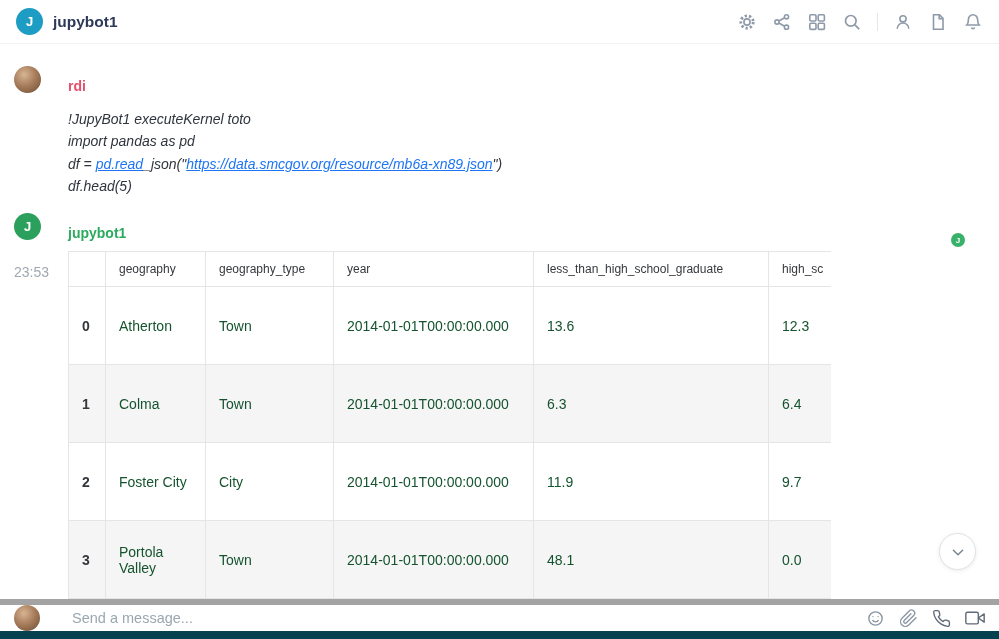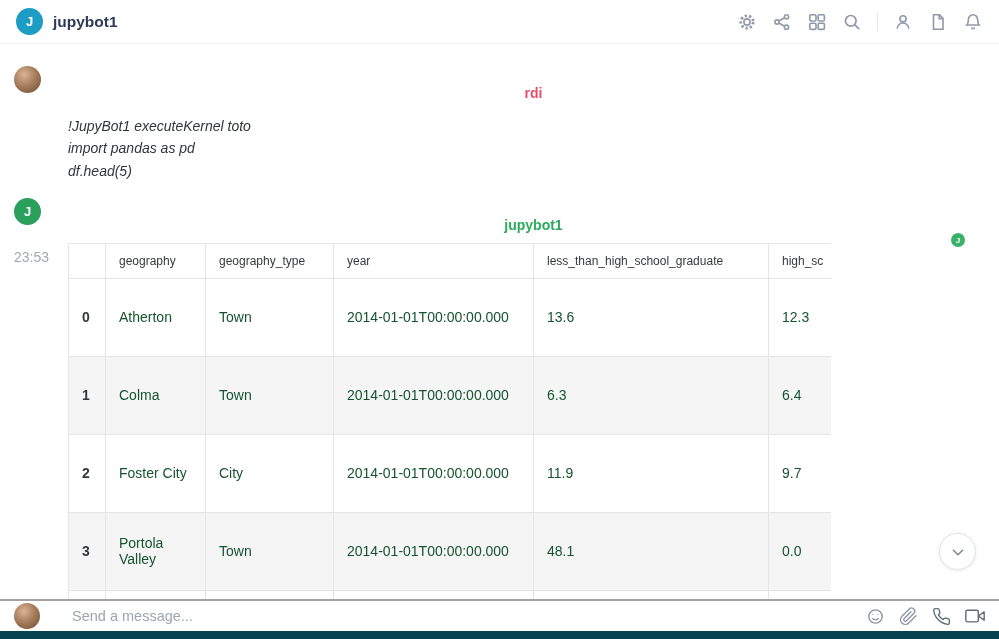--- a/index.html
+++ b/index.html
@@ -29,21 +29,21 @@
   .vdivider { width: 1px; height: 18px; background: #e4e7ea; }
 
   
   .chat { position: relative; height: 555px; flex: none; overflow: hidden; padding-top: 22px; background: #fff; }
   .message { display: flex; padding-left: 14px; }
   .msg-left { width: 54px; flex: none; display: flex; flex-direction: column; align-items: flex-start; }
   .photo-avatar { background: radial-gradient(circle at 38% 32%, #d8b494 0%, #a87e5c 45%, #6b4a33 100%); }
   .bot-avatar { background: #2ba05d; }
   .msg-time { font-size: 14px; color: #a0a8b0; margin-top: 24px; }
   .msg-body { flex: 1; min-width: 0; }
-  .msg-username { font-size: 14px; font-weight: 700; line-height: 17px; margin-top: 19px; cursor: pointer; text-align: center; }
+  .msg-username { font-size: 14px; font-weight: 700; line-height: 17px; margin-top: 12px; cursor: pointer; }
   .username-rdi { color: #e4506c; }
   .username-bot { color: #2cab5f; }
   .msg-lines { margin-top: 13px; font-style: italic; }
   .msg-line { font-size: 14px; line-height: 22.3px; color: #2f343d; white-space: pre-wrap; }
   .msg-link { color: #1d74f5; text-decoration: underline; cursor: pointer; }
 
   
   .table-clip { width: 763px; height: 363px; overflow: hidden; margin-top: 9px; }
   table.df { border-collapse: collapse; table-layout: fixed; width: 898px; background: #fff; }
   table.df th, table.df td {
@@ -67,21 +67,21 @@
     width: 37px; height: 37px; border-radius: 50%;
     background: #fff; border: 1px solid #dfe3e6;
     box-shadow: 0 1px 4px rgba(0,0,0,.08);
     display: flex; align-items: center; justify-content: center;
     color: #788692; cursor: pointer;
   }
 
   
   .composer {
     height: 32px; flex: none; display: flex; align-items: center;
-    padding: 0 14px; background: #fff; border-top: 2px solid #a3a3a3;
+    padding: 0 14px; background: #fff; border-top: 6px solid #a3a3a3;
   }
   .composer .avatar { width: 26px; height: 26px; }
   .composer-input {
     flex: 1; border: none; outline: none; margin-left: 30px;
     font-family: "Liberation Sans", sans-serif; font-size: 14.5px; color: #2f343d;
     background: transparent;
   }
   .composer-input::placeholder { color: #9aa7b0; }
   .composer-icons { display: flex; align-items: center; gap: 14px; margin-left: 12px; }
   .icon-light { color: #8a97a3; }
@@ -152,20 +152,21 @@
 
     <div class="message">
       <div class="msg-left">
         <div class="avatar photo-avatar"></div>
       </div>
       <div class="msg-body">
         <div class="msg-username username-rdi">rdi</div>
         <div class="msg-lines">
           <div class="msg-line">!JupyBot1 executeKernel toto</div>
           <div class="msg-line">import pandas as pd</div>
+          <div class="msg-line"><span>df = </span><a class="msg-link">pd.read</a><span>_json("</span><a class="msg-link">https://data.smcgov.org/resource/mb6a-xn89.json</a><span>")</span></div>
           <div class="msg-line">df.head(5)</div>
         </div>
       </div>
     </div>
 
     <div class="message" style="margin-top:16px;">
       <div class="msg-left">
         <div class="avatar bot-avatar">J</div>
         <div class="msg-time">23:53</div>
       </div>

